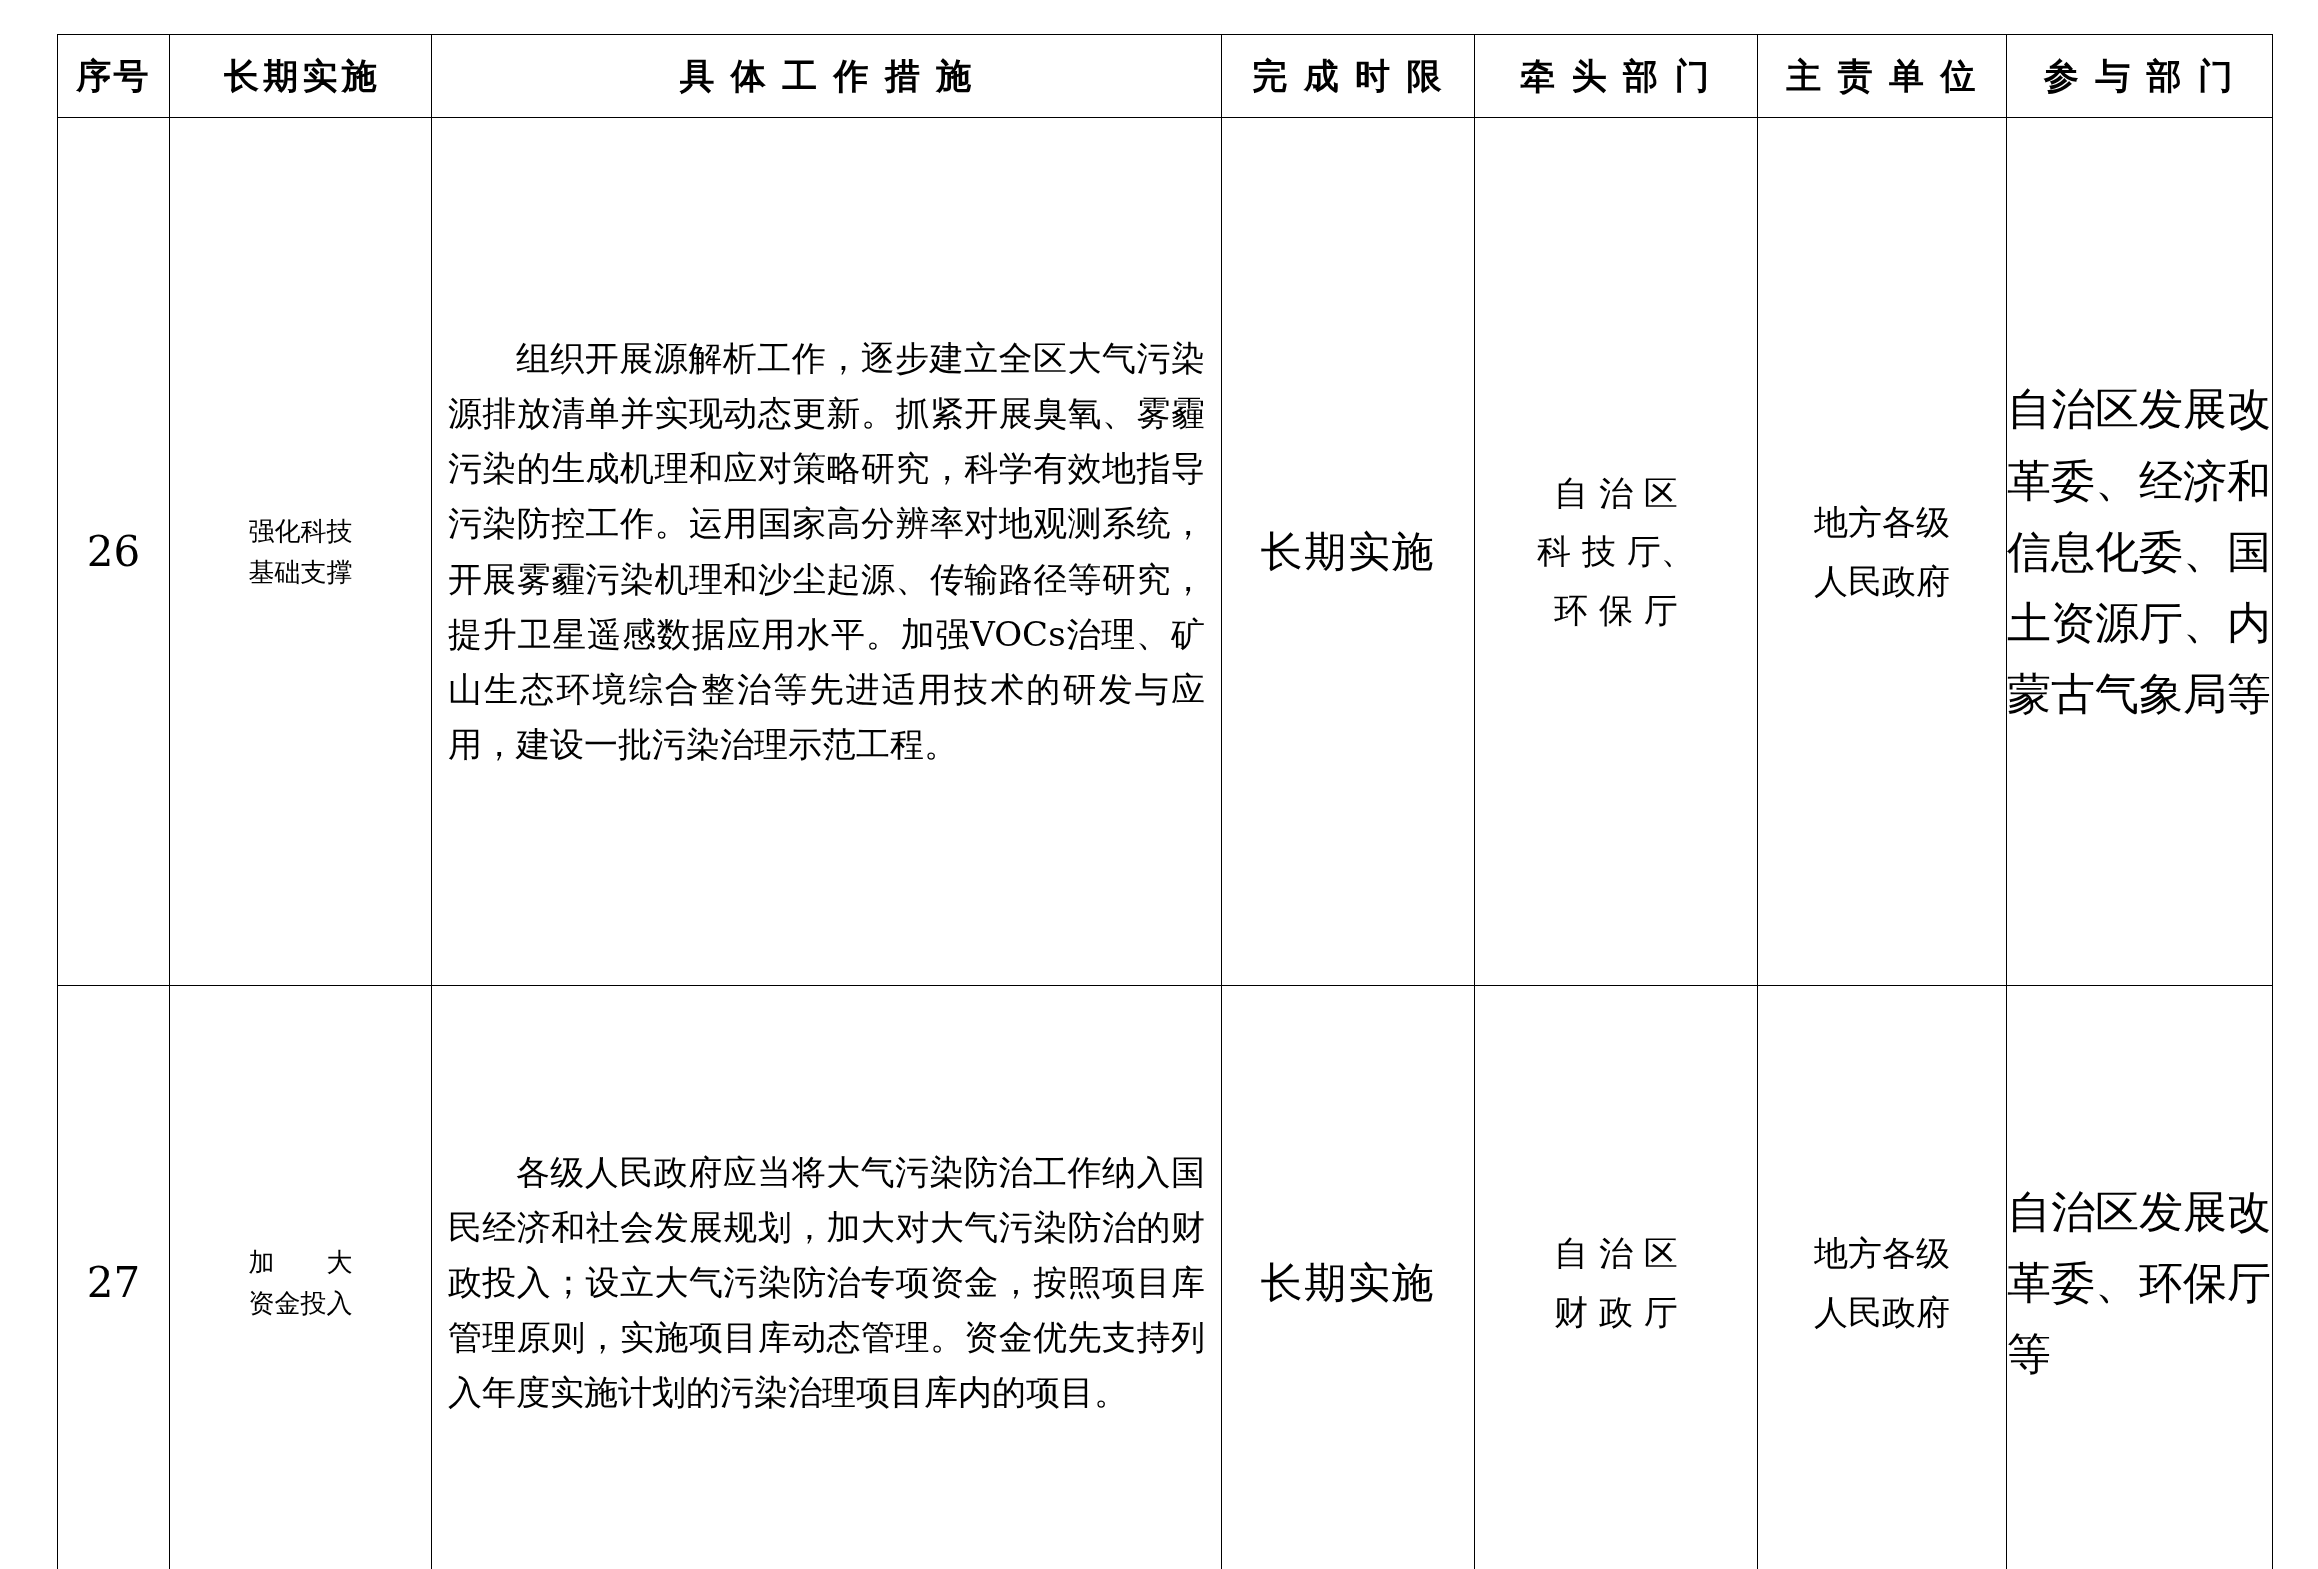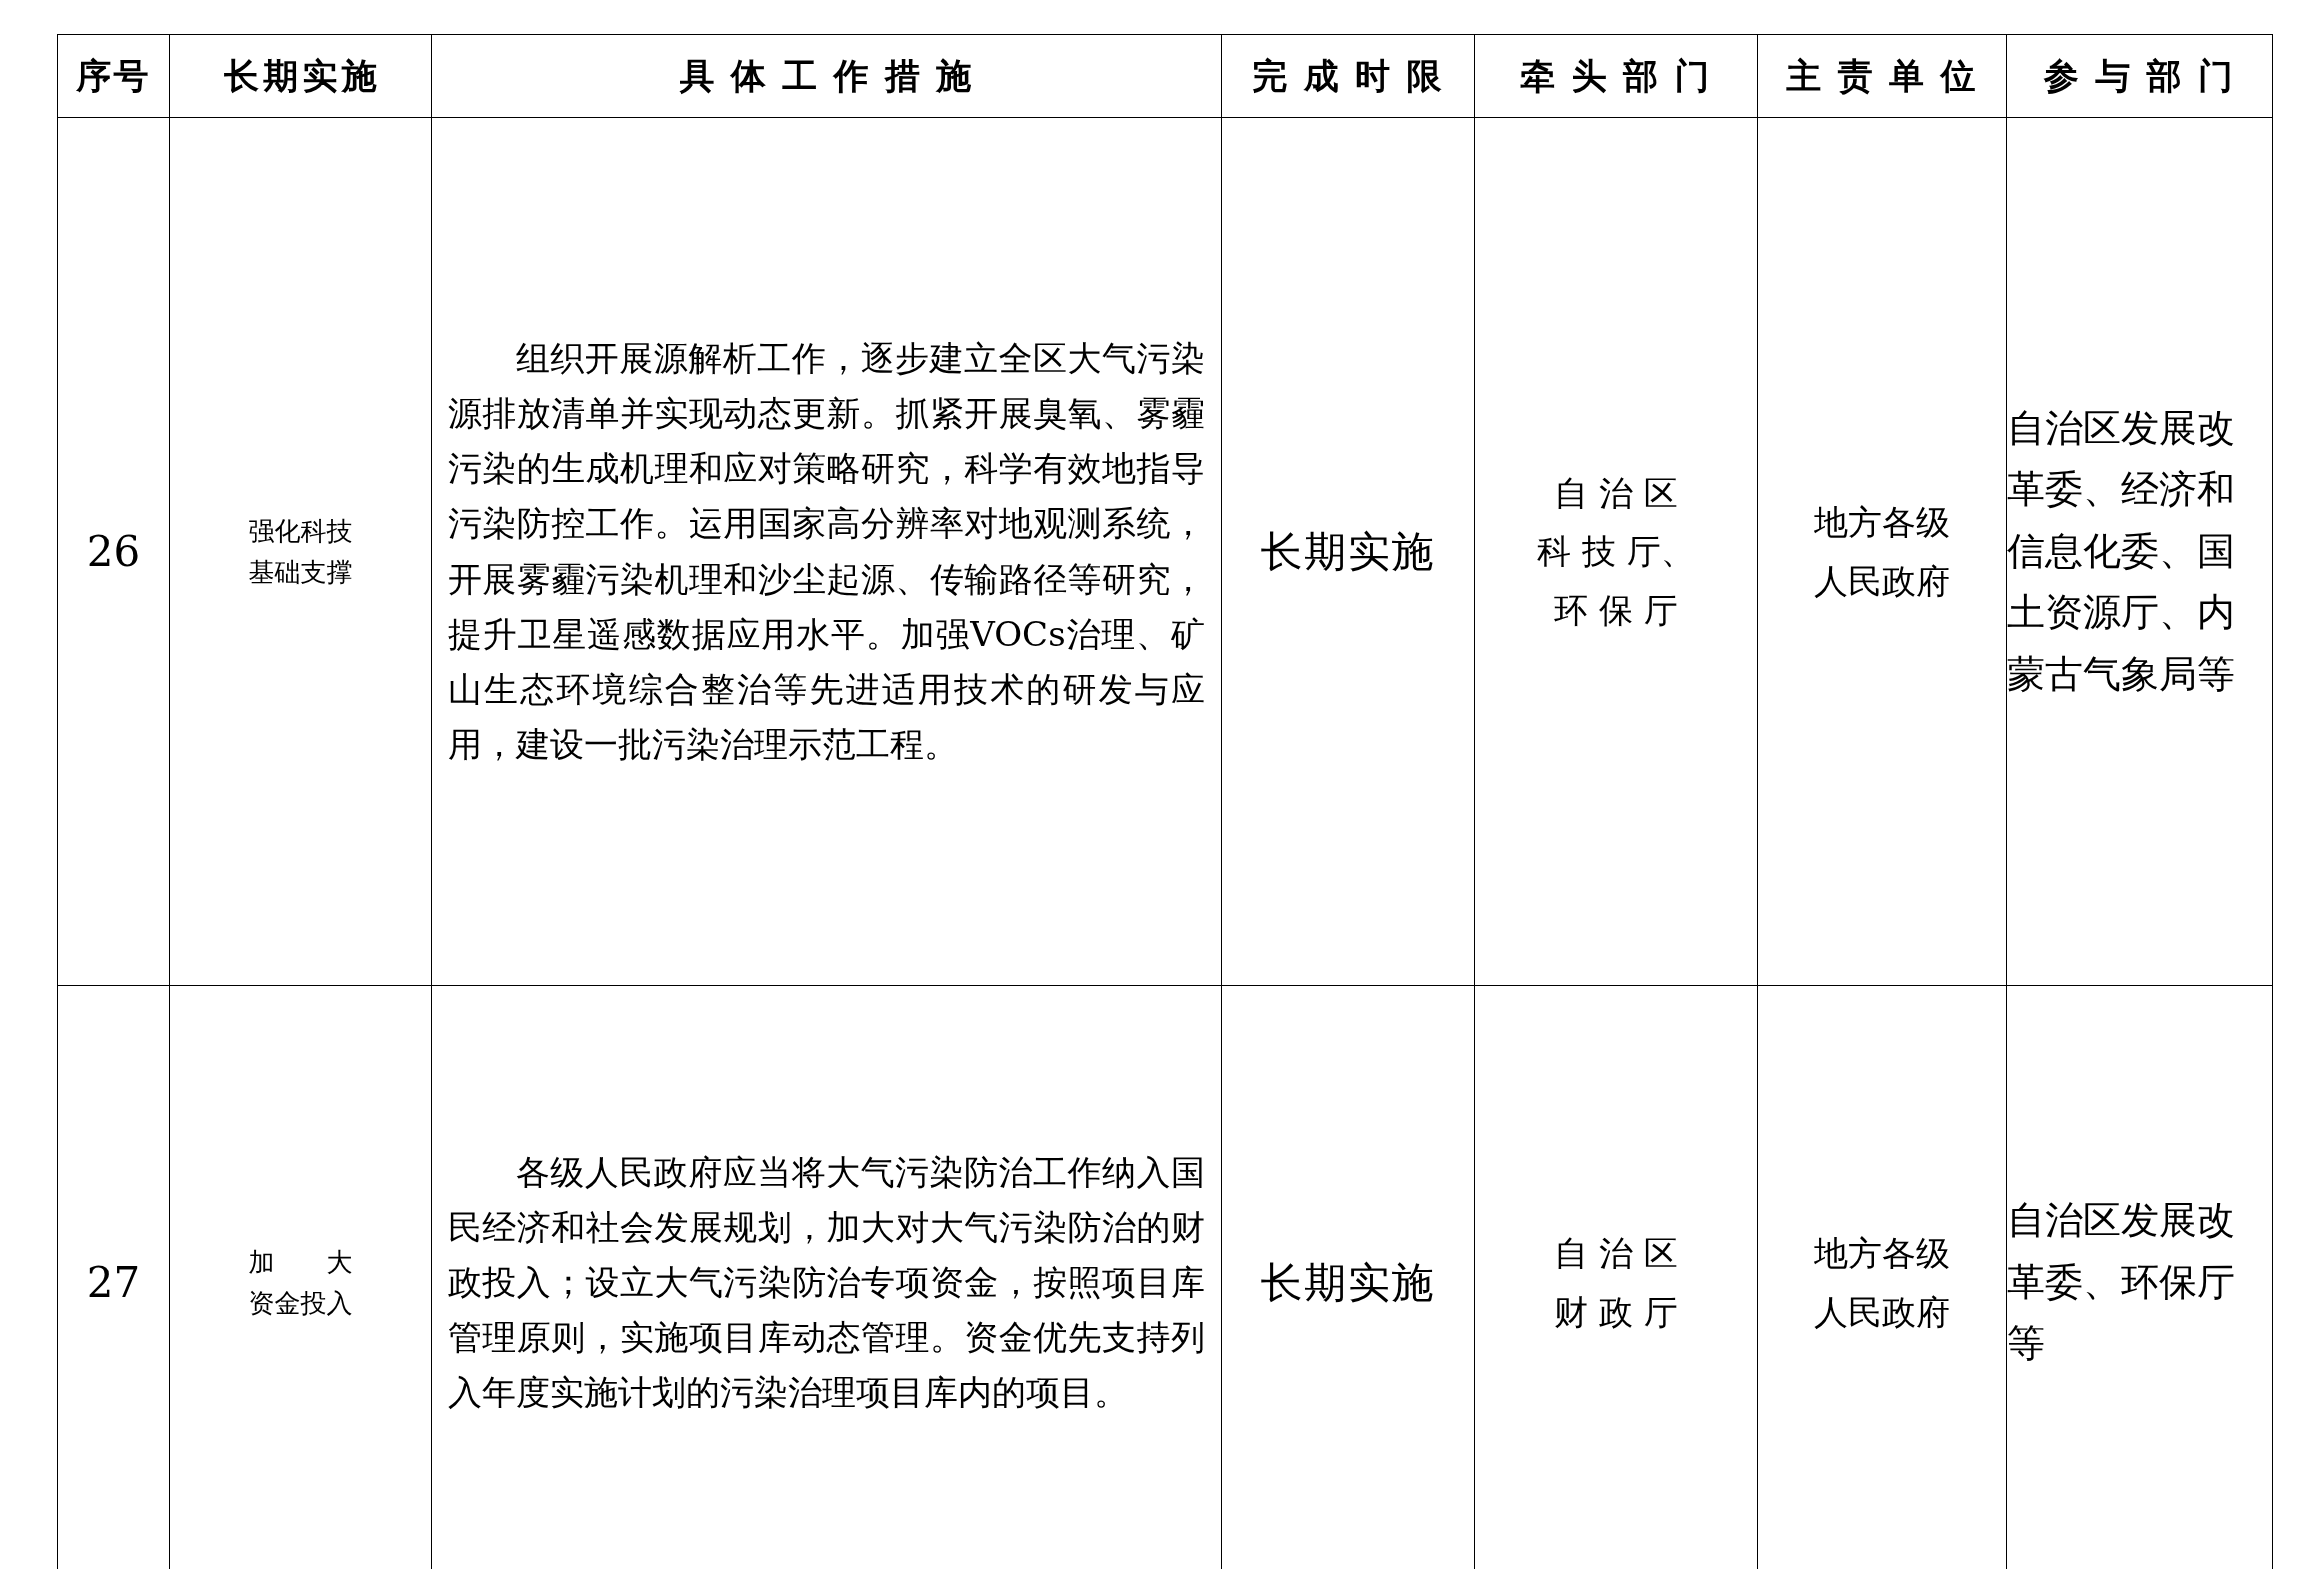--- a/index.html
+++ b/index.html
@@ -81,21 +81,21 @@
     font-size: 42px;
     letter-spacing: 0.04em;
   }
   td.lead, td.resp {
     font-size: 34px;
     line-height: 1.72;
   }
   td.lead .l, td.resp .l { display: block; }
   td.part {
     text-align: left;
-    font-size: 38px;
+    font-size: 44px;
     line-height: 1.62;
     padding: 0 6.9px 0 10.3px;
   }
   td.part p { margin: 0; text-align: left; }
 
   tr.r26 td { height: 867px; }
   tr.r27 td { height: 593px; }
 </style>
 </head>
 <body>

